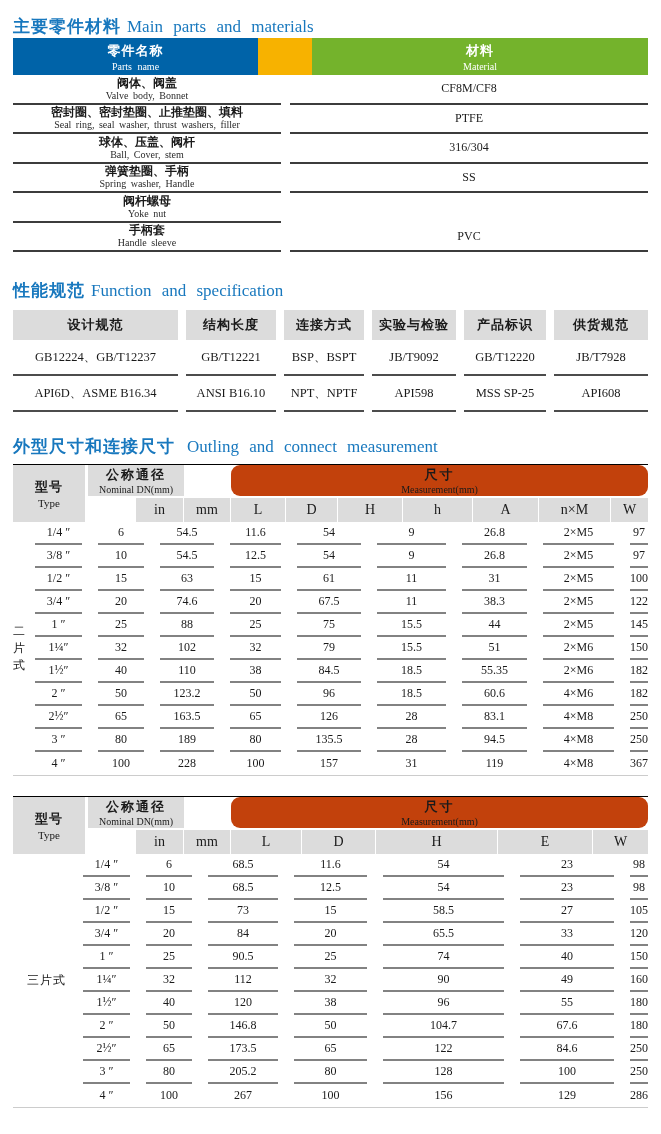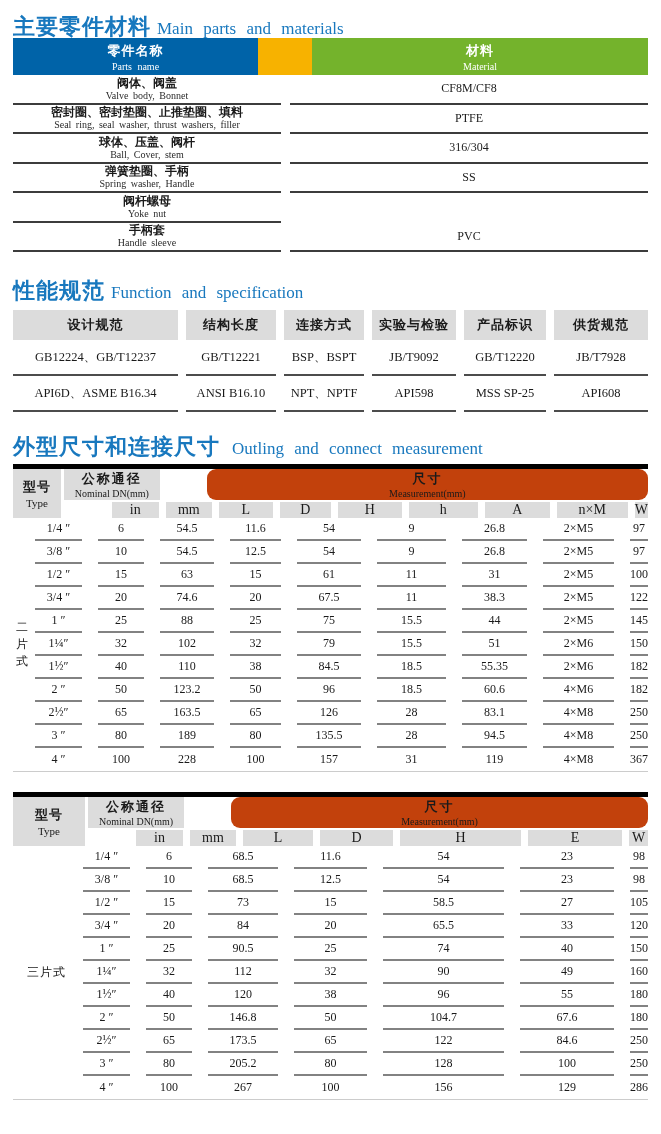--- a/index.html
+++ b/index.html
@@ -6,21 +6,21 @@
   html,body { background:#ffffff; }
   body {
     width:661px; height:1134px;
     font-family:"Liberation Serif","DejaVu Serif",serif;
     color:#1a1a1a; overflow:hidden;
   }
   .page { width:661px; height:1134px; padding:16px 13px 0 13px; }
 
   
   .sec-title { height:22px; line-height:22px; color:#1878be; white-space:nowrap; }
-  .sec-title .zh { font-weight:bold; font-size:22px; letter-spacing:1px; }
+  .sec-title .zh { font-weight:bold; font-size:17px; letter-spacing:1px; }
   .sec-title .en { font-size:17px; word-spacing:6px; margin-left:6px; }
 
   
   .mat-bar { display:flex; height:37px; }
   .mat-bar .seg { display:flex; flex-direction:column; justify-content:center; align-items:center; color:#fff; }
   .seg-blue { width:245px; background:#0063a8; }
   .seg-orange { width:54px; background:#f7b200; }
   .seg-green { flex:1; background:#74b32c; }
   .seg .zh { font-size:13px; font-weight:bold; letter-spacing:1px; }
   .seg .en { font-size:10px; word-spacing:3px; margin-top:1px; }
@@ -37,37 +37,37 @@
   .spec-title { margin-top:28px; margin-bottom:8px; }
   .spec-head, .spec-row { display:grid; grid-template-columns:165px 90px 80px 84px 82px 1fr; column-gap:8px; }
   .spec-hcell { height:30px; background:#dcdcdc; display:flex; align-items:center; justify-content:center;
                 font-size:13px; font-weight:bold; letter-spacing:1px; }
   .spec-cell { height:36px; display:flex; align-items:center; justify-content:center;
                font-size:12.5px; border-bottom:2px solid #4c4c4c; }
 
   
   .dim-title { margin-top:24px; margin-bottom:6px; }
   .dim-title .en { margin-left:12px; }
-  .dim-table { border-top:5px solid #000000; border-bottom:1px solid #cccccc;text-align:center; }
+  .dim-table { border-top:1px solid #000000; border-bottom:1px solid #cccccc; }
   .dim-table.t2 { margin-top:20px; }
 
   .dim-head { display:flex; }
   .dh-type { width:72px; margin-right:3px; background:#dcdcdc;
              display:flex; flex-direction:column; justify-content:center; align-items:center; }
   .dh-type .zh { font-size:13px; font-weight:bold; letter-spacing:1px; }
   .dh-type .en { font-size:11px; margin-top:1px; }
   .dh-right { flex:1; }
   .dh-top { display:flex; height:31px; margin-bottom:2px;gap:44px; }
   .dh-dn { width:96px; margin-right:3px; background:#dcdcdc;
            display:flex; flex-direction:column; justify-content:center; align-items:center; }
   .dh-meas { flex:1; background:#c2410c;
              display:flex; flex-direction:column; justify-content:center; align-items:center;border-radius:9px; }
   .dh-top .zh { font-size:13px; font-weight:bold; letter-spacing:2px; }
   .dh-top .en { font-size:10px; }
-  .dh-cols { display:grid; column-gap:7px; height:16px;padding-left:48px; }
+  .dh-cols { display:grid; column-gap:1px; height:24px;padding-left:48px; }
   .dh-col { background:#dcdcdc; display:flex; align-items:center; justify-content:center; font-size:14px; }
 
   .t1 .dh-cols, .t1 .dim-row { grid-template-columns:47px 46px 54px 51px 64px 69px 65px 71px 1fr; }
   .t2 .dh-cols, .t2 .dim-row { grid-template-columns:47px 46px 70px 73px 121px 94px 1fr; }
 
   .dim-body { display:flex; }
   .db-type { width:72px; margin-right:3px; display:flex; align-items:center; justify-content:center;
              font-size:12px; letter-spacing:1px; }
   .db-rows { flex:1; }
   .dim-row { display:grid; column-gap:16px; height:23px; }

